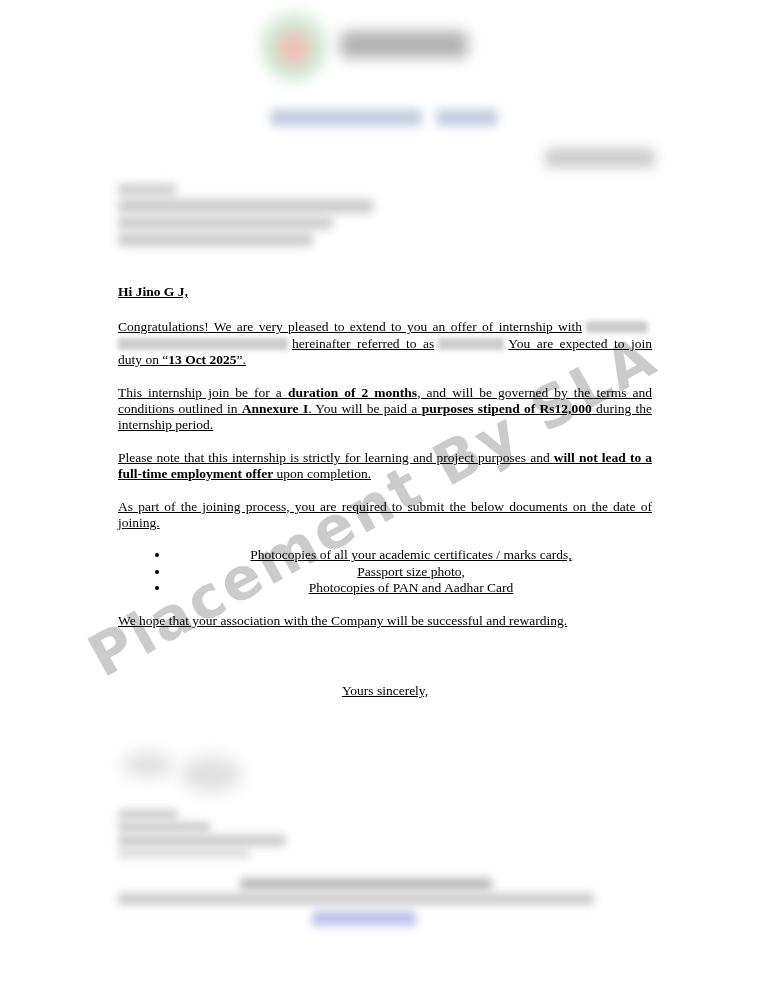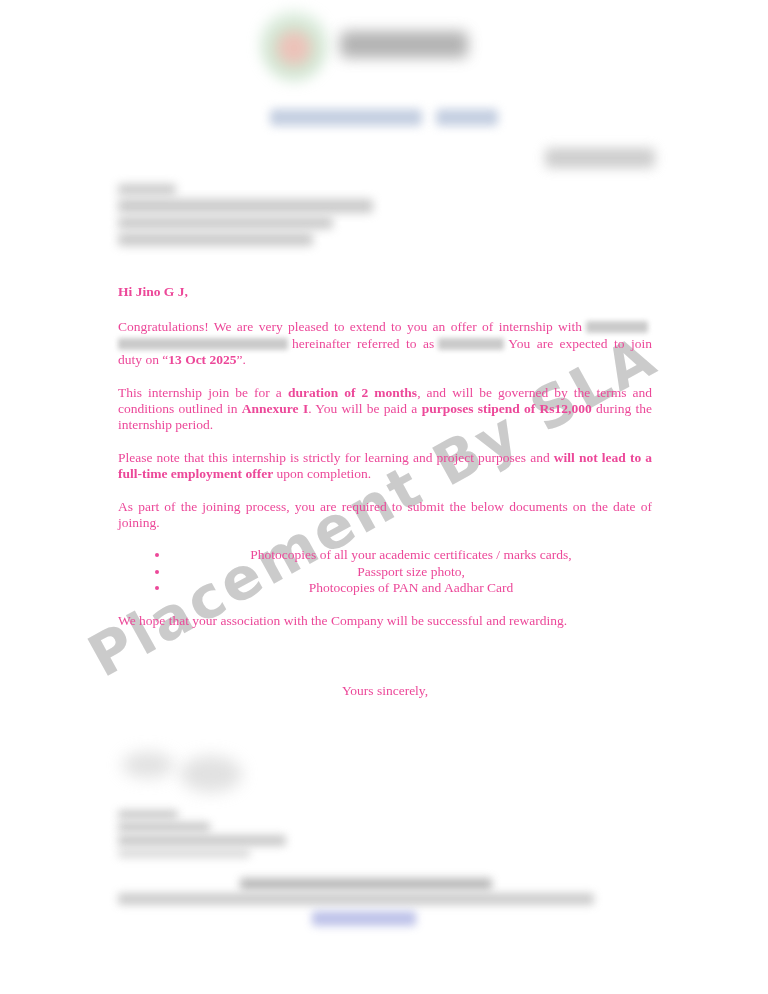--- a/index.html
+++ b/index.html
@@ -56,22 +56,22 @@
   
   .addr{position:absolute; left:118px; top:184px; z-index:2;}
   .addr .bar{background:#b9b9b9; border-radius:3px; filter:blur(5px); opacity:.75; margin-bottom:4px;}
   .addr .a1{width:58px;  height:11px;}
   .addr .a2{width:255px; height:14px;}
   .addr .a3{width:215px; height:12px;}
   .addr .a4{width:195px; height:13px;}
   
   .content{
     position:absolute; left:118px; top:284px; width:534px;
-    font-size:13.5px; line-height:16.4px; color:#ec4899;
-    text-align:justify; z-index:2;
+    font-size:13.5px; line-height:16.4px; color:#000000;
+    text-align:justify; z-index:2;text-decoration:underline;
   }
   .content p{margin:0 0 16px 0;}
   .greeting{font-weight:bold; margin-bottom:19px !important; text-align:left;}
   .redact{
     display:inline-block; height:12px; border-radius:2px;
     background:#c2c2c2; filter:blur(2.5px); opacity:.85;
     vertical-align:baseline; transform:translateY(2px);
     margin:0 4px;
   }
   .redact.r-company1{width:62px;}

